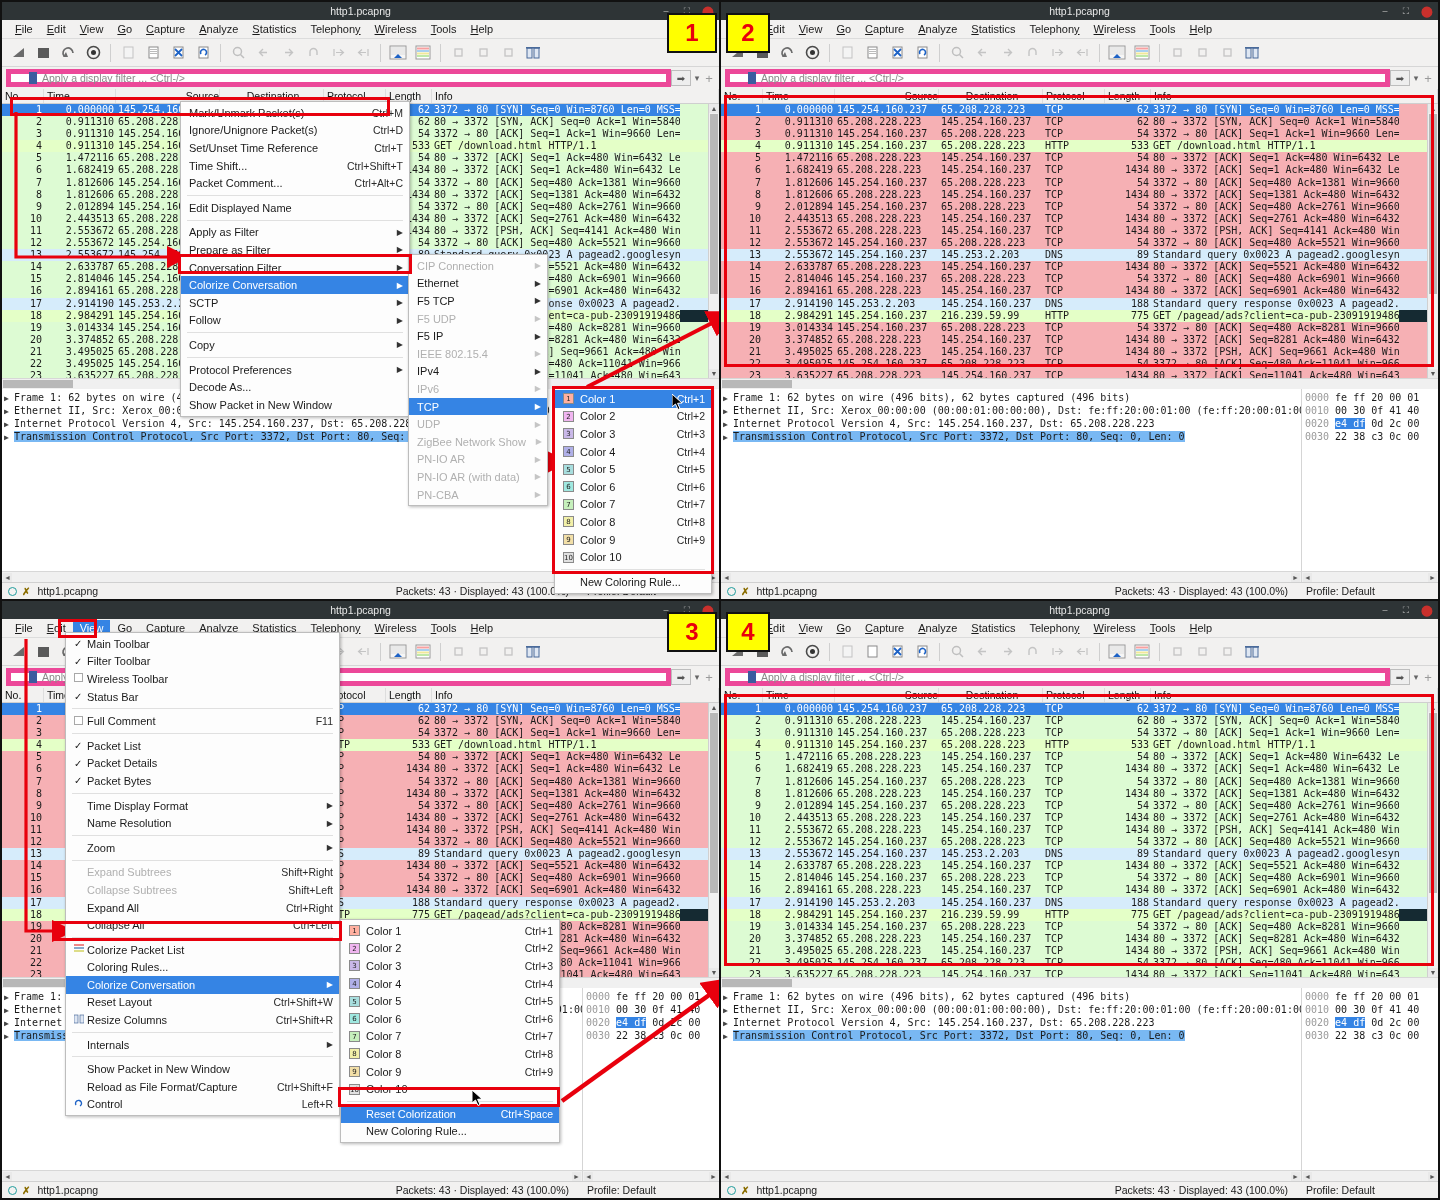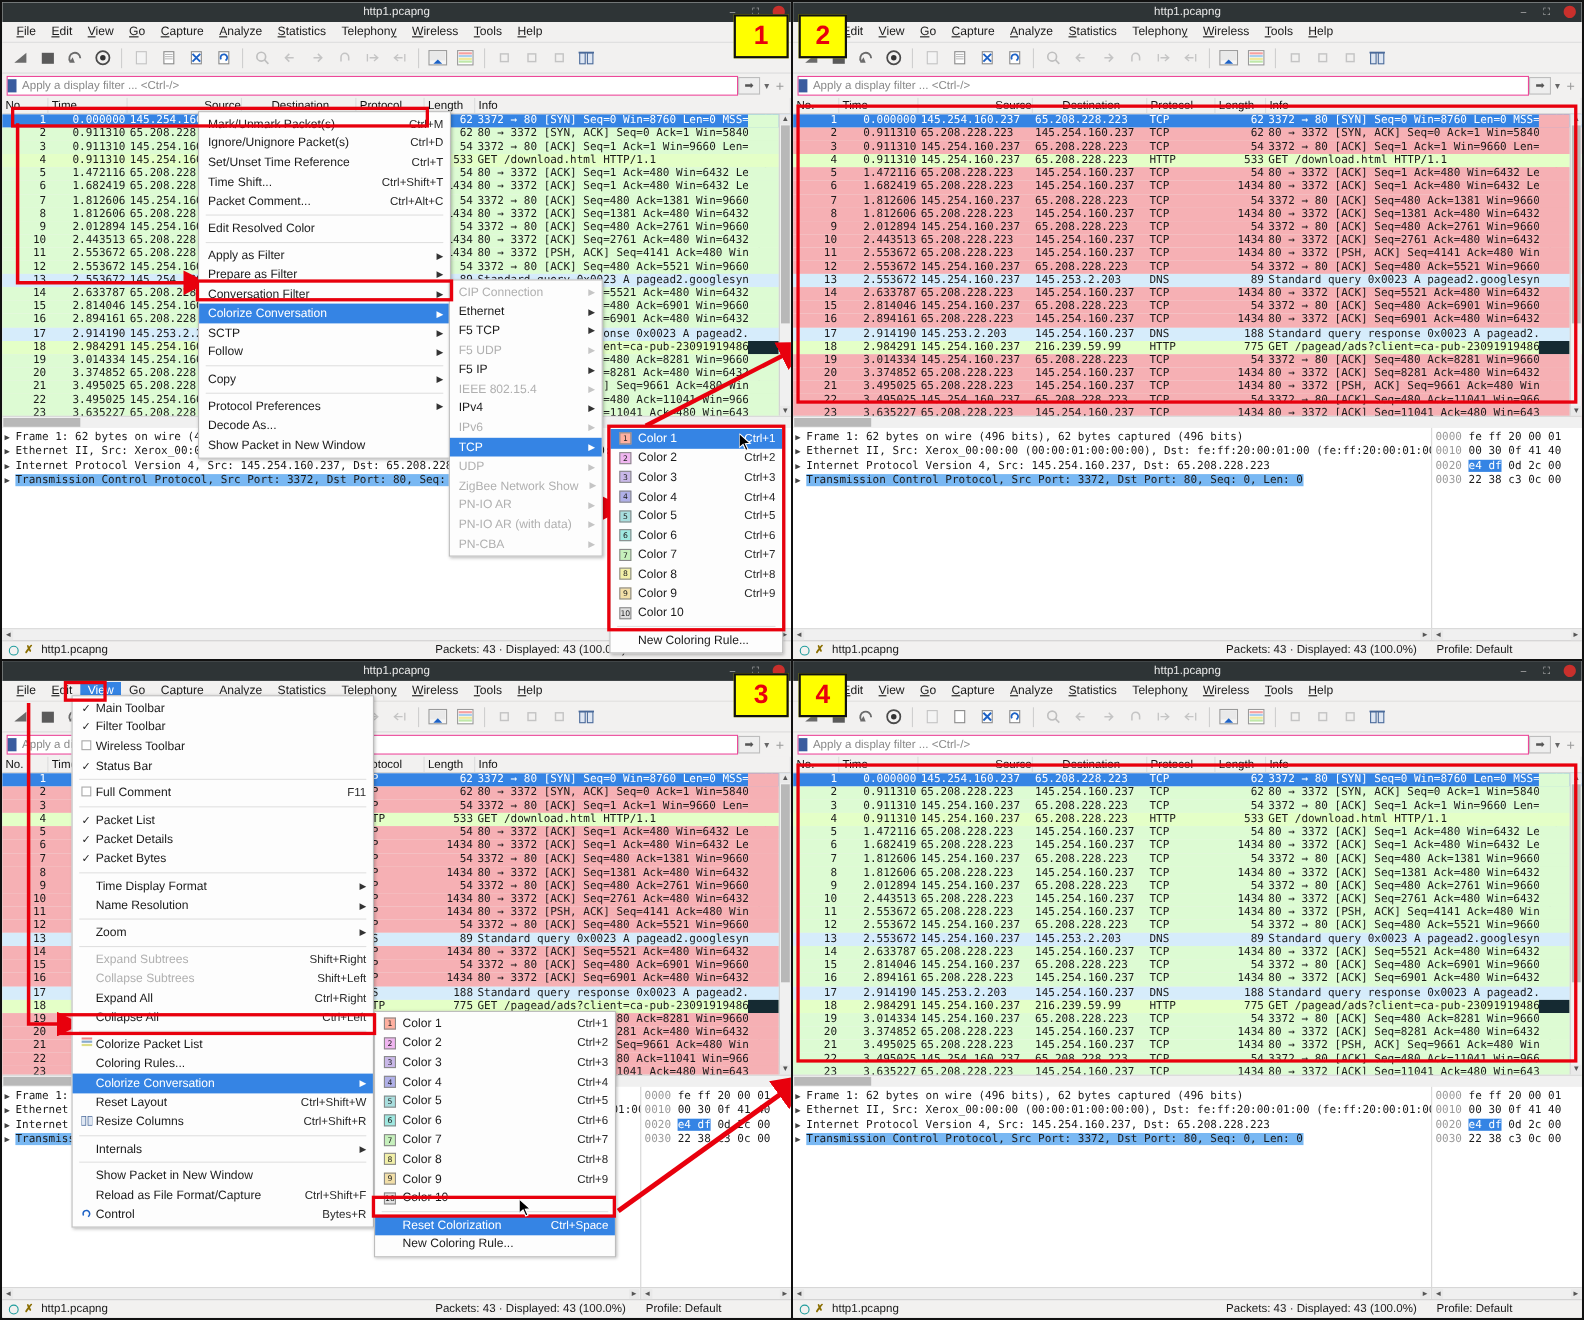--- a/index.html
+++ b/index.html
@@ -37,22 +37,22 @@
   .menubar .mi u { text-decoration:underline; }
   .menubar .mi.active { background:#3584e4; color:#fff; }
 
   .toolbar { height:28px; background:#f2f1f0; display:flex; align-items:center;
              padding-left:5px; gap:3px; border-bottom:1px solid #d6d6d6; flex:0 0 auto; }
   .tb { width:22px; height:22px; display:flex; align-items:center; justify-content:center; }
   .tbsep { width:1px; height:18px; background:#cfcfcf; margin:0 3px; }
 
   .filterbar { height:22px; background:#f2f1f0; display:flex; align-items:center;
                padding:0 4px; flex:0 0 auto; }
-  .filterinput { flex:1; height:18px; background:#fff; border:1px solid #ec4899;
-                 display:flex; align-items:center; padding-left:0; }
+  .filterinput { flex:1; height:18px; background:#fff; border:5px solid #ec4899;
+                 display:flex; align-items:center; padding-left:18px; }
   .fbook { width:8px; height:12px; background:#3b5c9f; margin-right:5px; flex:0 0 auto;}
   .fplaceholder { color:#8a8a8a; font-size:10.5px; }
   .fgo { width:20px; height:16px; border:1px solid #bdbdbd; background:#eee;
          display:flex; align-items:center; justify-content:center; font-size:10px; color:#555;}
   .fdrop { width:12px; text-align:center; color:#666; font-size:9px; }
   .fplus { width:12px; text-align:center; color:#9a9a9a; font-size:13px; }
 
   
   .plist-wrap { position:relative; flex:0 0 auto; }
   .colhdr { height:15px; background:#f2f1f0; border-bottom:1px solid #cfcfcf;
@@ -606,21 +606,21 @@
         <div class="mrow">
           <span class="lbl">Time Shift...</span>
           <span class="acc">Ctrl+Shift+T</span>
         </div>
         <div class="mrow">
           <span class="lbl">Packet Comment...</span>
           <span class="acc">Ctrl+Alt+C</span>
         </div>
         <div class="msep"></div>
         <div class="mrow">
-          <span class="lbl">Edit Resolved Color</span>
+          <span class="lbl">Edit Displayed Name</span>
         </div>
         <div class="msep"></div>
         <div class="mrow">
           <span class="lbl">Apply as Filter</span>
           <span class="sub">▶</span>
         </div>
         <div class="mrow">
           <span class="lbl">Prepare as Filter</span>
           <span class="sub">▶</span>
         </div>
@@ -1804,21 +1804,21 @@
         <div class="mrow">
           <span class="chk">&nbsp;</span>
           <span class="lbl">Reload as File Format/Capture</span>
           <span class="acc">Ctrl+Shift+F</span>
         </div>
         <div class="mrow">
           <span class="chk"><svg width="10" height="10">
               <path d="M2 7 A3 3 0 1 1 6 8" stroke="#1d62c6" fill="none" stroke-width="1.4"></path>
             </svg></span>
           <span class="lbl">Control</span>
-          <span class="acc">Bytes+R</span>
+          <span class="acc">Left+R</span>
         </div>
       </div>
     <div class="menu" id="colmenu-3" style="left:338px; top:318px; width:220px;">
         <div class="mrow">
           <span class="swatch" style="background: rgb(255, 176, 160);">1</span>
           <span class="lbl">Color 1</span>
           <span class="acc">Ctrl+1</span>
         </div>
         <div class="mrow">
           <span class="swatch" style="background: rgb(240, 181, 240);">2</span>

